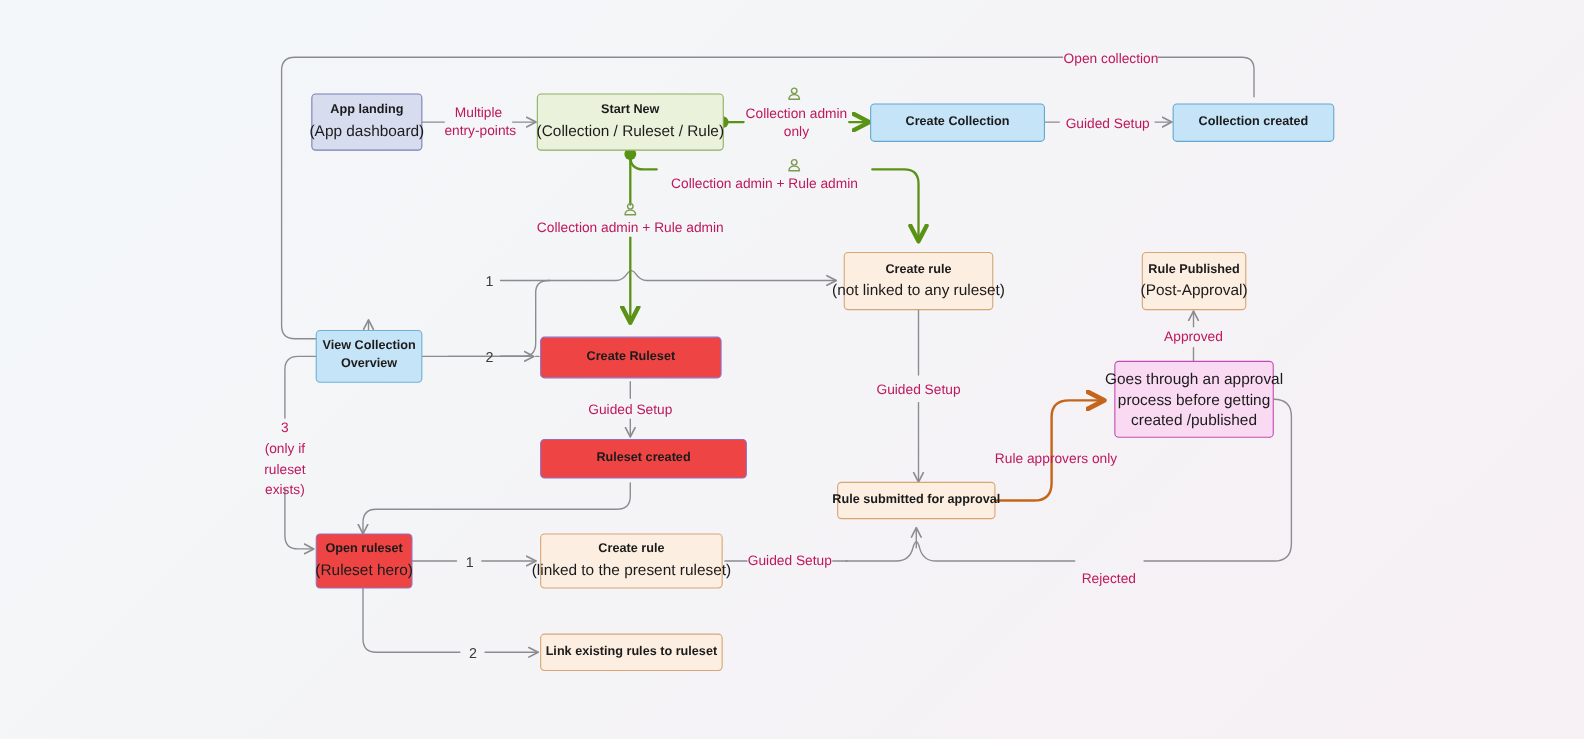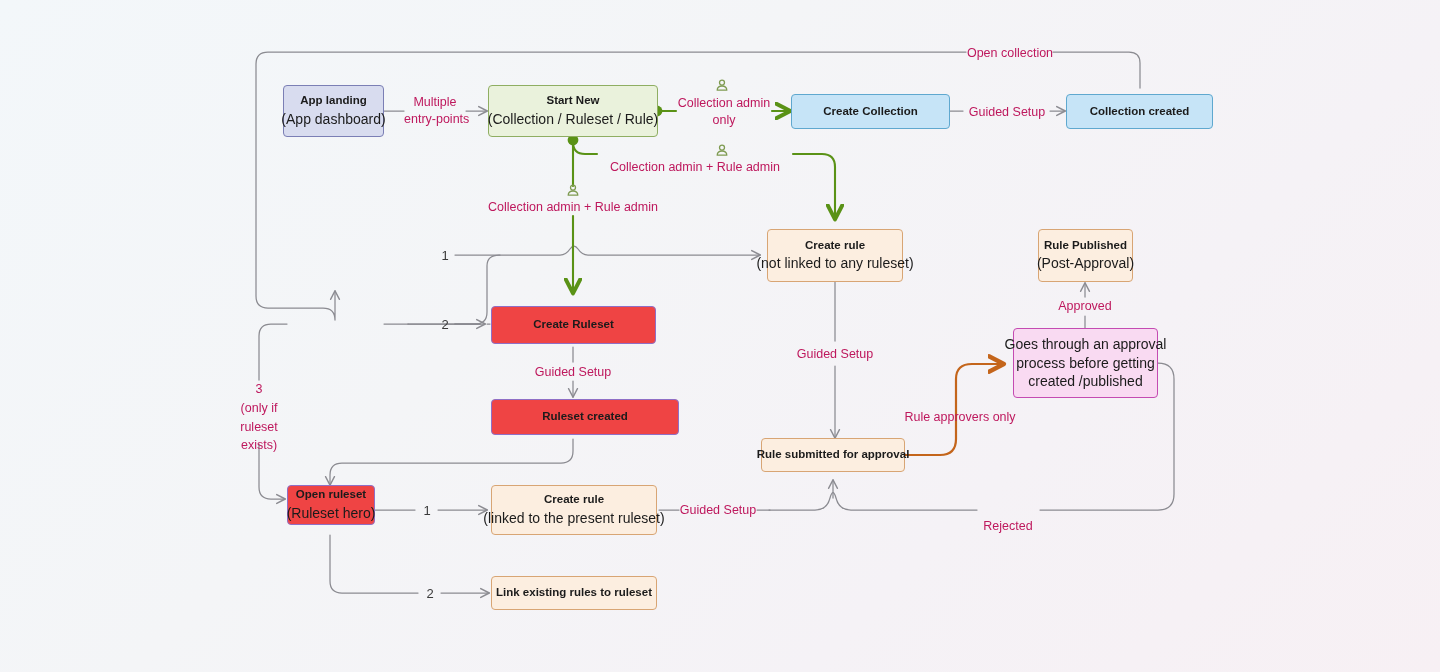--- a/index.html
+++ b/index.html
@@ -143,20 +143,24 @@
   </div>
 
   <div class="node n-blue" style="left:791px;top:94px;width:159px;height:35px;">
     <span class="t1">Create Collection</span>
   </div>
 
   <div class="node n-blue" style="left:1066px;top:94px;width:147px;height:35px;">
     <span class="t1">Collection created</span>
   </div>
 
+  <div class="node n-blue2 multi" style="left:287px;top:300px;width:97px;height:48px;">
+    <span class="t1">View Collection</span>
+    <span class="t1">Overview</span>
+  </div>
 
   <div class="node n-purple" style="left:491px;top:306px;width:165px;height:38px;">
     <span class="t1">Create Ruleset</span>
   </div>
 
   <div class="node n-purple" style="left:491px;top:399px;width:188px;height:36px;">
     <span class="t1">Ruleset created</span>
   </div>
 
   <div class="node n-orange multi" style="left:767px;top:229px;width:136px;height:53px;">
@@ -172,21 +176,21 @@
   <div class="node n-pink" style="left:1013px;top:328px;width:145px;height:70px;border-width:1.4px;">
     <span class="t2">Goes through an approval</span>
     <span class="t2">process before getting</span>
     <span class="t2">created /published</span>
   </div>
 
   <div class="node n-orange" style="left:761px;top:438px;width:144px;height:34px;">
     <span class="t1">Rule submitted for approval</span>
   </div>
 
-  <div class="node n-purple multi" style="left:287px;top:485px;width:88px;height:40px;">
+  <div class="node n-purple multi" style="left:287px;top:485px;width:88px;height:50px;">
     <span class="t1">Open ruleset</span>
     <span class="t2">(Ruleset hero)</span>
   </div>
 
   <div class="node n-orange multi" style="left:491px;top:485px;width:166px;height:50px;">
     <span class="t1">Create rule</span>
     <span class="t2">(linked to the present ruleset)</span>
   </div>
 
   <div class="node n-orange" style="left:491px;top:576px;width:166px;height:34px;">

